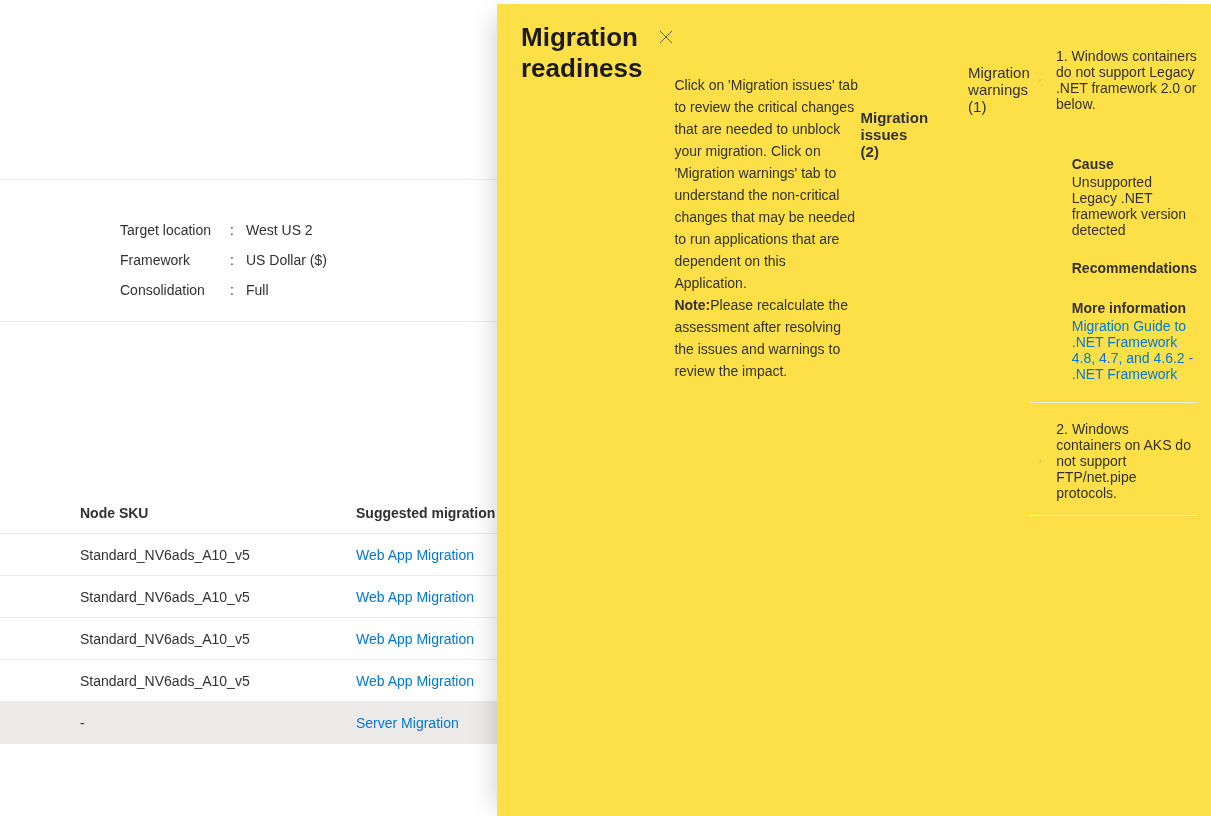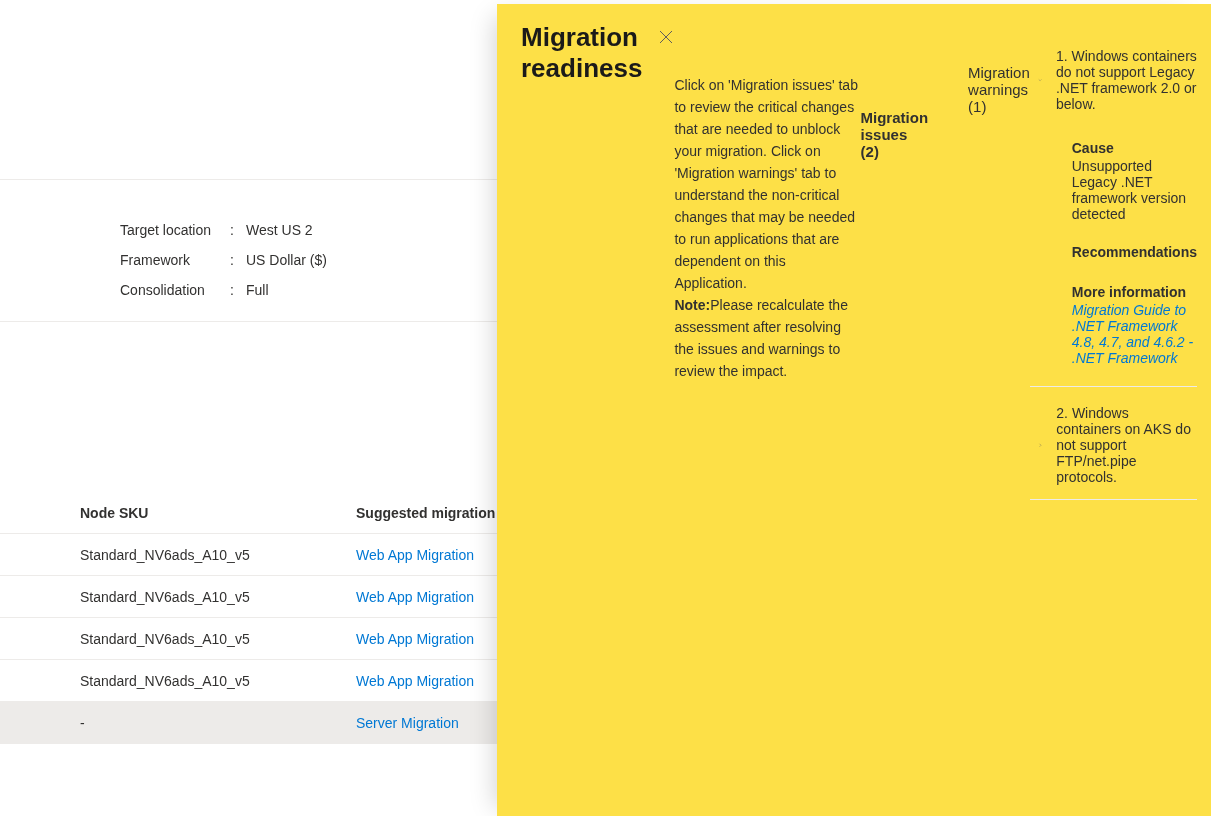--- a/index.html
+++ b/index.html
@@ -45,23 +45,23 @@
   .tab.active { font-weight: 600; margin-top: 45px; }
   .tab.active::after { content: ""; position: absolute; left: 0; right: 0; bottom: -1px; height: 3px; background: #0078d4; }
 
   .issues { margin-top: 8px; }
   .issue-head { display: flex; align-items: center; gap: 14px; padding: 18px 0 14px 8px; border-bottom: 1px solid #edebe9; cursor: pointer; }
   .issue-head.no-border { border-bottom: none; }
   .chevron { width: 14px; height: 14px; display: inline-flex; align-items: center; justify-content: center; color: #605e5c; }
   .issue-title { font-size: 14px; }
 
   .issue-body { padding: 4px 0 20px 42px; border-bottom: 1px solid #edebe9; }
-  .issue-sec-h { font-weight: 600; margin-top: 10px; margin-bottom: 2px; }
+  .issue-sec-h { font-weight: 600; margin-top: 26px; margin-bottom: 2px; }
   .issue-sec-t { }
-  .info-link { color: #0078d4; cursor: pointer; font-style: italic; }
+  .info-link { color: #0078d4; cursor: pointer; }
 
 </style>
 </head>
 <body>
 
 <div class="page">
 
   <div class="bg">
     <div class="separator-h1"></div>
 

